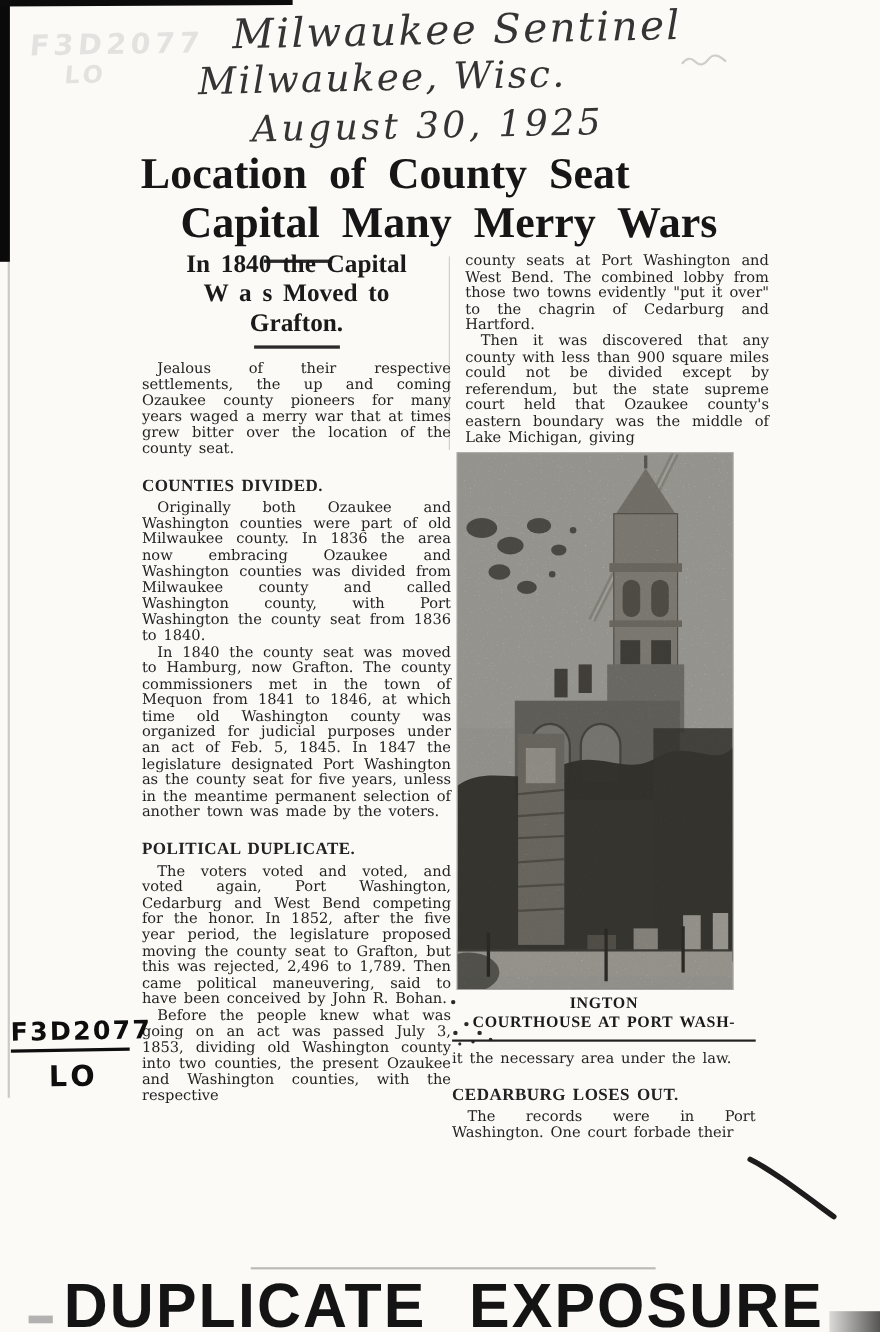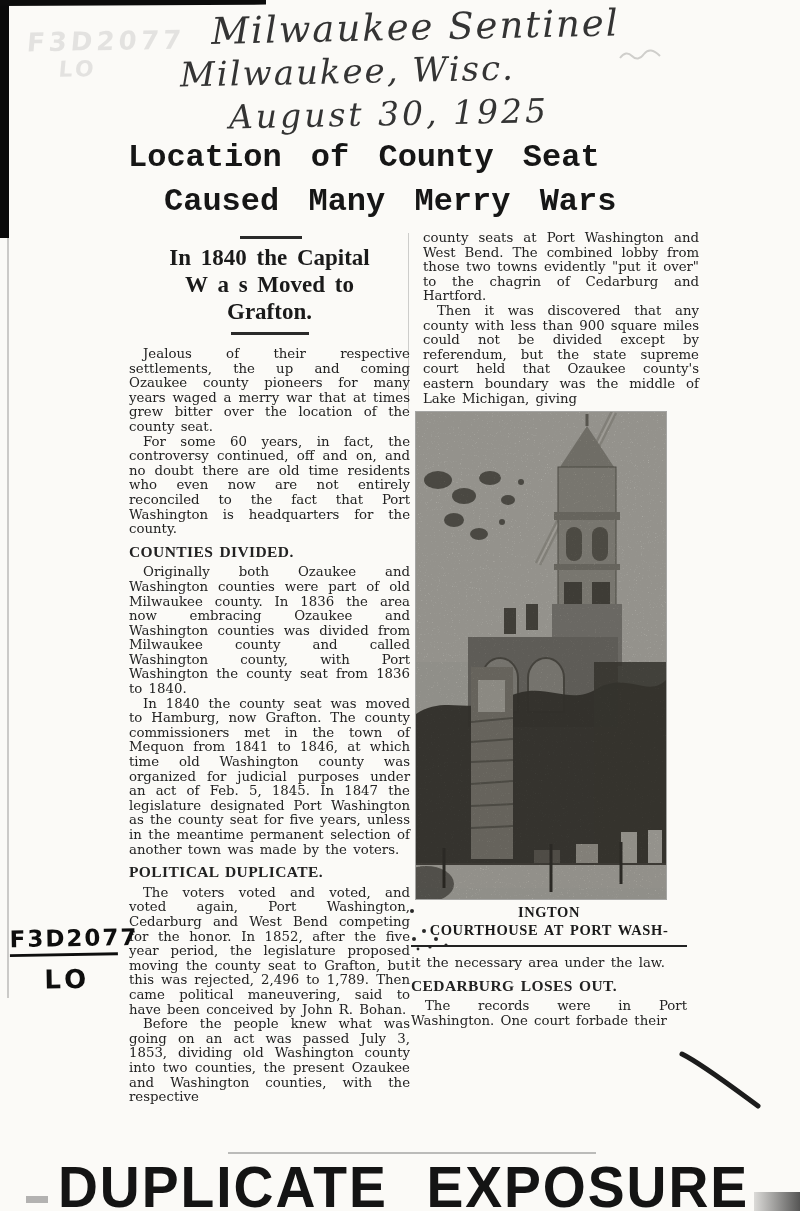--- a/index.html
+++ b/index.html
@@ -23,37 +23,37 @@
   
   .handwriting{position:absolute;left:150px;top:6px;width:500px;
     font-family:"DejaVu Serif",serif;font-style:italic;color:#343434;
     transform:rotate(-1.2deg);}
   .hw1{font-size:37px;letter-spacing:2px;margin-left:62px;}
   .hw2{font-size:34px;letter-spacing:2px;margin-left:30px;margin-top:1px;}
   .hw3{font-size:33px;letter-spacing:3px;margin-left:78px;margin-top:4px;}
   .pencil-squiggle{position:absolute;left:618px;top:46px;opacity:.45;}
   
   .headline{position:absolute;left:128px;top:136px;width:566px;
-    font-family:Liberation Mono, monospace;font-weight:bold;color:#161616;
-    font-size:32px;line-height:44px;word-spacing:10px;letter-spacing:0px;}
+    font-family:Liberation Serif, serif;font-weight:bold;color:#161616;
+    font-size:40px;line-height:44px;word-spacing:10px;letter-spacing:0px;}
   .headline .h2{margin-left:36px;}
   .headline-divider{position:absolute;left:240px;top:236px;width:62px;height:3px;background:#2a2a2a;}
   
   .col{position:absolute;width:281px;font-size:13.3px;line-height:14.6px;
     text-align:justify;word-spacing:2px;color:#222;}
-  .leftcol{left:129px;top:244px;}
+  .leftcol{left:129px;top:226px;}
   .rightcol-top{left:423px;top:231px;width:276px;}
   .rightcol-bottom{left:411px;top:901px;width:276px;}
   .col p{margin:0;}
   .col p.ind{text-indent:14px;}
   .subhead{font-family:"Liberation Serif",serif;font-weight:bold;color:#1a1a1a;
     font-size:23px;line-height:27px;text-align:center;word-spacing:4px;}
   .subhead-divider{width:78px;height:3px;background:#2a2a2a;margin:7px auto 12px auto;}
   .sechead{font-family:"Liberation Serif",serif;font-weight:bold;font-size:15.5px;
-    letter-spacing:.4px;margin:8px 0 6px 0;text-align:left;}
+    letter-spacing:.4px;margin:18px 0 6px 0;text-align:left;}
   .colrule{position:absolute;left:408px;top:233px;width:1px;height:176px;background:rgba(120,120,120,.35);}
   
   .photo{position:absolute;left:416px;top:412px;width:250px;height:487px;
     background:#c6c4bc;outline:1px solid rgba(80,80,80,.5);}
   .photo svg{display:block;}
   
   .caption{font-family:"Liberation Serif",serif;font-weight:bold;font-size:14.5px;
     line-height:18px;letter-spacing:.6px;text-align:center;color:#1a1a1a;margin:2px 0 0 0;}
   .caption-rule{width:100%;height:2px;background:#222;margin:6px 0 9px 0;}
   .ink-dots{position:absolute;left:408px;top:905px;}
@@ -93,34 +93,33 @@
     <div class="hw3">August 30, 1925</div>
   </div>
   <div class="pencil-squiggle">
     <svg width="48" height="18" viewBox="0 0 48 18">
       <path d="M2 12 q6 -8 12 -2 t12 -2 t16 2" fill="none" stroke="#9a9a96" stroke-width="2"></path>
     </svg>
   </div>
 
   <div class="headline">
     <div class="h1">Location of County Seat</div>
-    <div class="h2">Caused Many Merry Wars</div>
+    <div class="h2">Capital Many Merry Wars</div>
   </div>
   <div class="headline-divider"></div>
   <div class="colrule"></div>
 
   <div class="col leftcol">
     <div class="subhead">
       <div>In 1840 the Capital</div>
       <div>W a s  Moved  to</div>
       <div>Grafton.</div>
     </div>
     <div class="subhead-divider"></div>
     <p class="ind">Jealous of their respective settlements, the up and coming Ozaukee county pioneers for many years waged a merry war that at times grew bitter over the location of the county seat.</p>
-    <p class="ind">For some 60 years, in fact, the controversy continued, off and on, and no doubt there are old time residents who even now are not entirely reconciled to the fact that Port Washington is headquarters for the county.</p>
     <div class="sechead">COUNTIES DIVIDED.</div>
     <p class="ind">Originally both Ozaukee and Washington counties were part of old Milwaukee county. In 1836 the area now embracing Ozaukee and Washington counties was divided from Milwaukee county and called Washington county, with Port Washington the county seat from 1836 to 1840.</p>
     <p class="ind">In 1840 the county seat was moved to Hamburg, now Grafton. The county commissioners met in the town of Mequon from 1841 to 1846, at which time old Washington county was organized for judicial purposes under an act of Feb. 5, 1845. In 1847 the legislature designated Port Washington as the county seat for five years, unless in the meantime permanent selection of another town was made by the voters.</p>
     <div class="sechead">POLITICAL DUPLICATE.</div>
     <p class="ind">The voters voted and voted, and voted again, Port Washington, Cedarburg and West Bend competing for the honor. In 1852, after the five year period, the legislature proposed moving the county seat to Grafton, but this was rejected, 2,496 to 1,789. Then came political maneuvering, said to have been conceived by John R. Bohan.</p>
     <p class="ind">Before the people knew what was going on an act was passed July 3, 1853, dividing old Washington county into two counties, the present Ozaukee and Washington counties, with the respective</p>
   </div>
 
   <div class="col rightcol-top">
     <p>county seats at Port Washington and West Bend.  The combined lobby from those two towns evidently "put it over" to the chagrin of Cedarburg and Hartford.</p>

